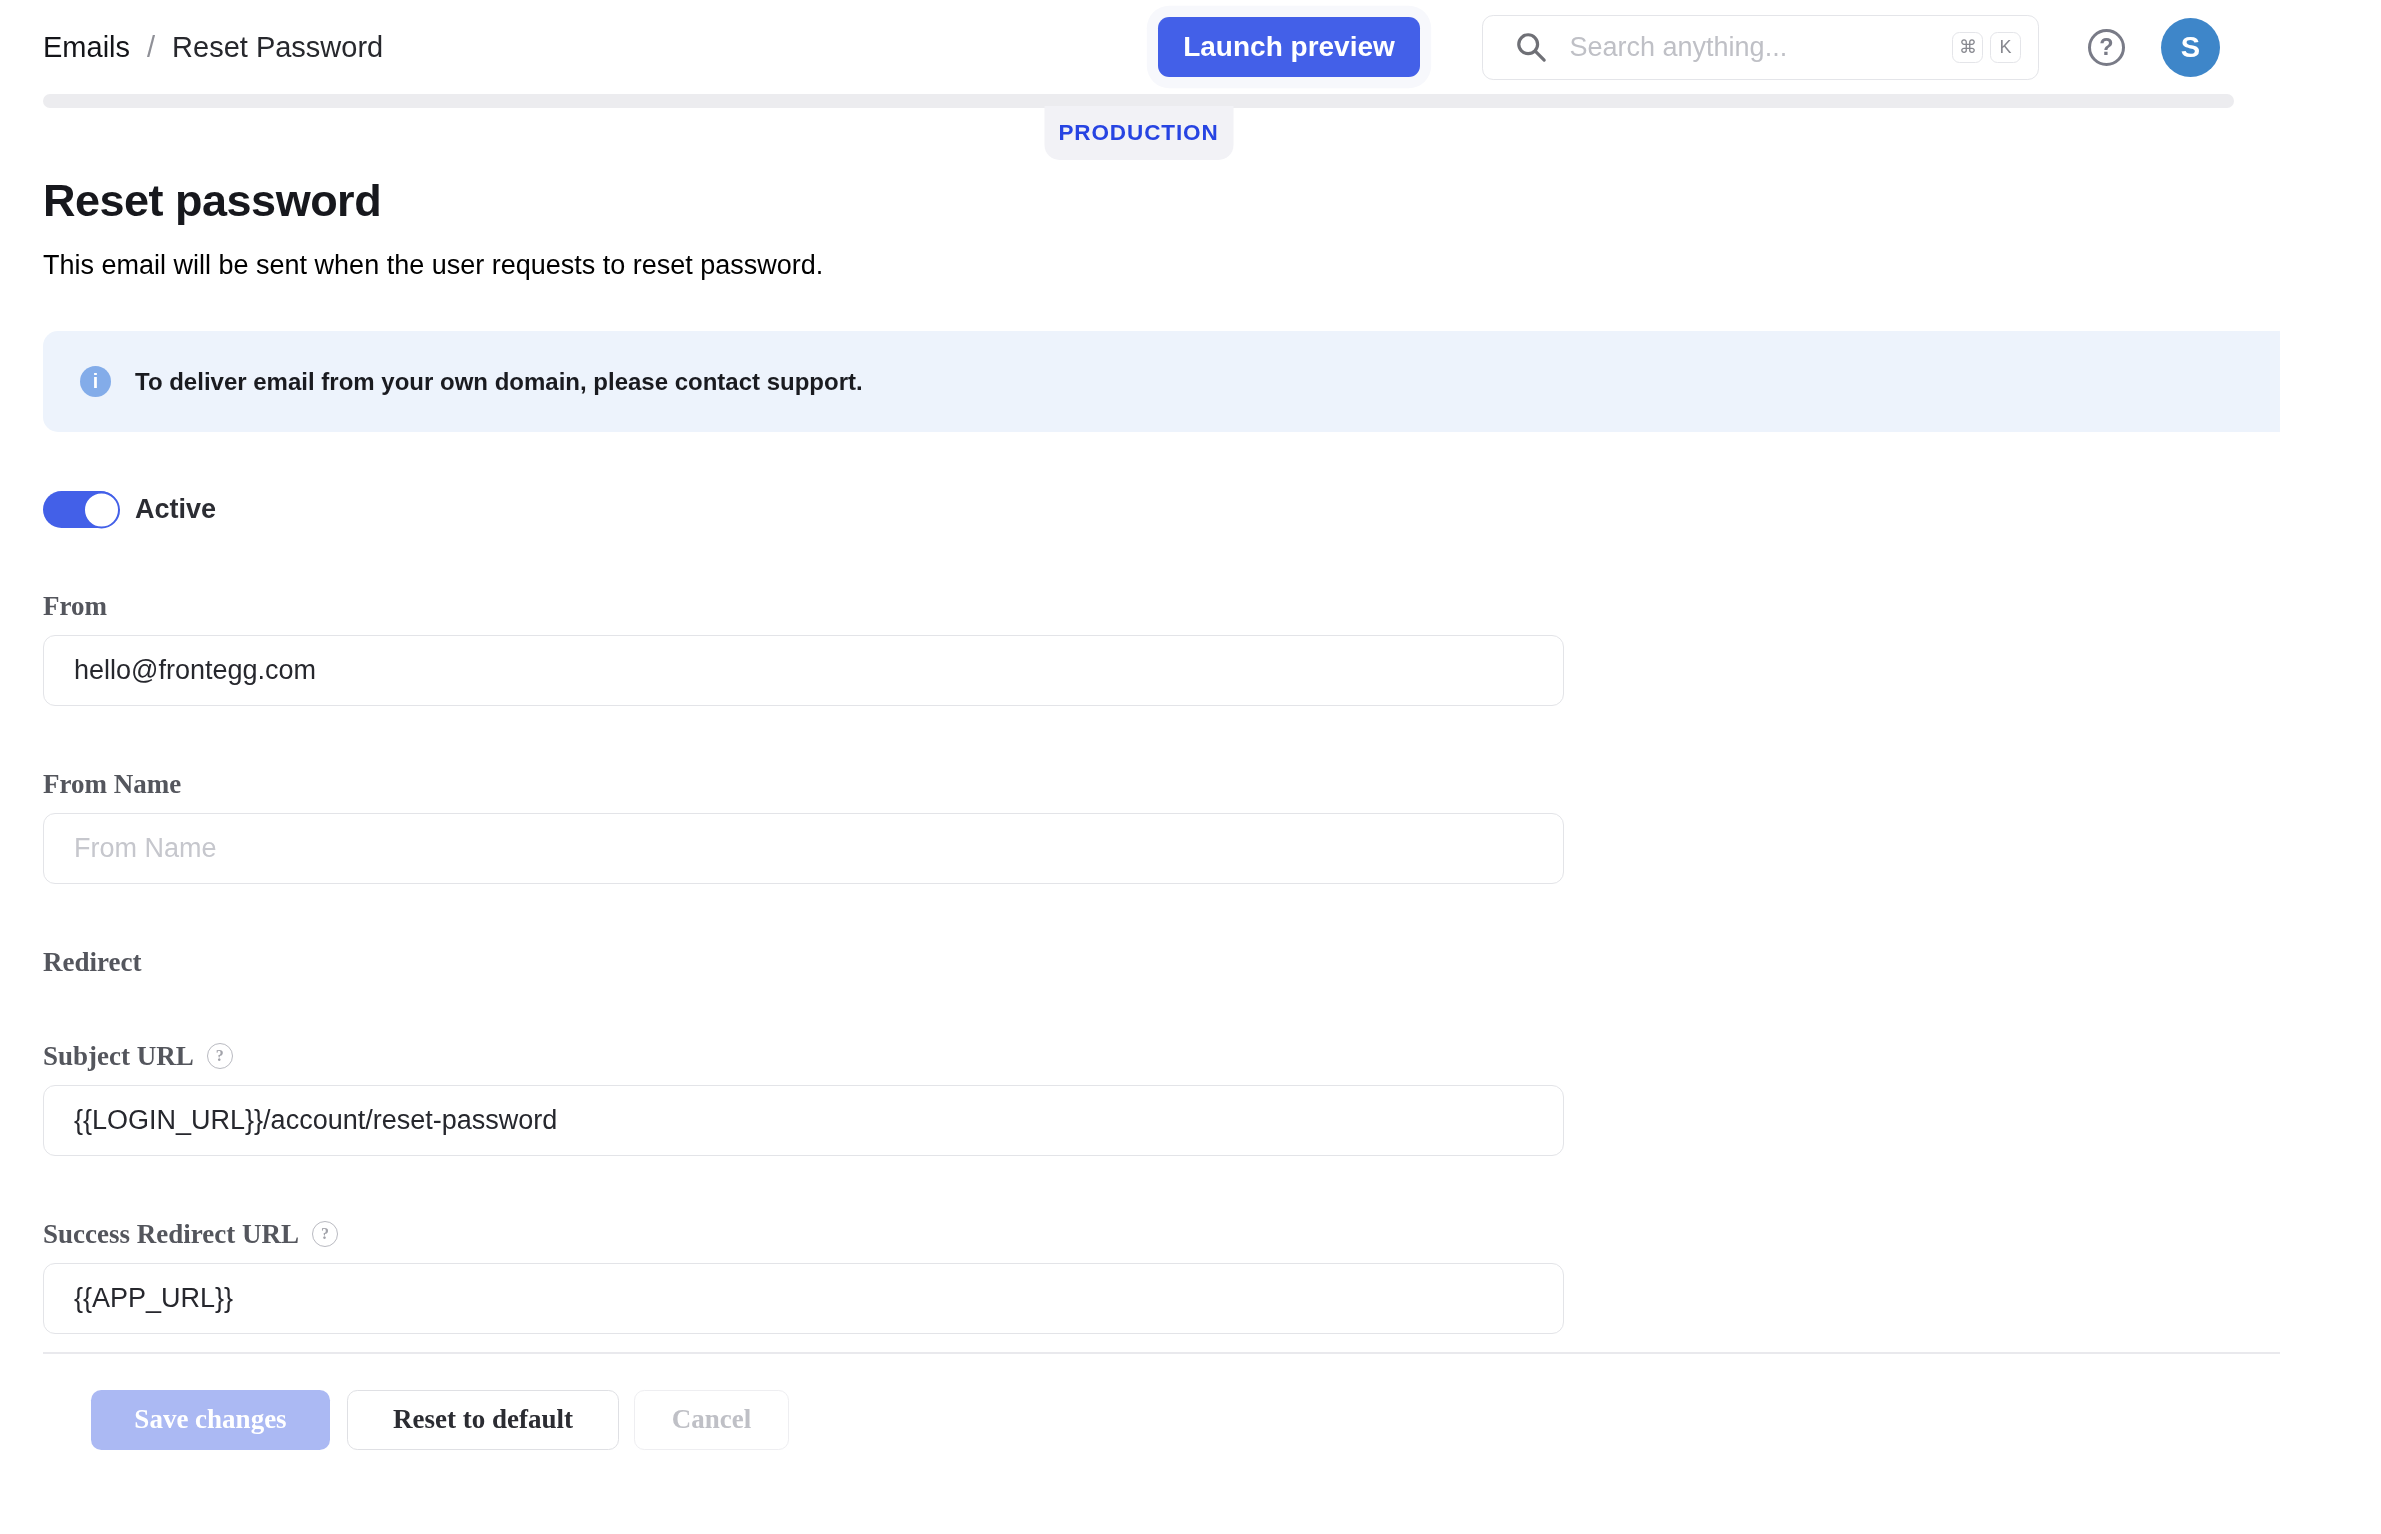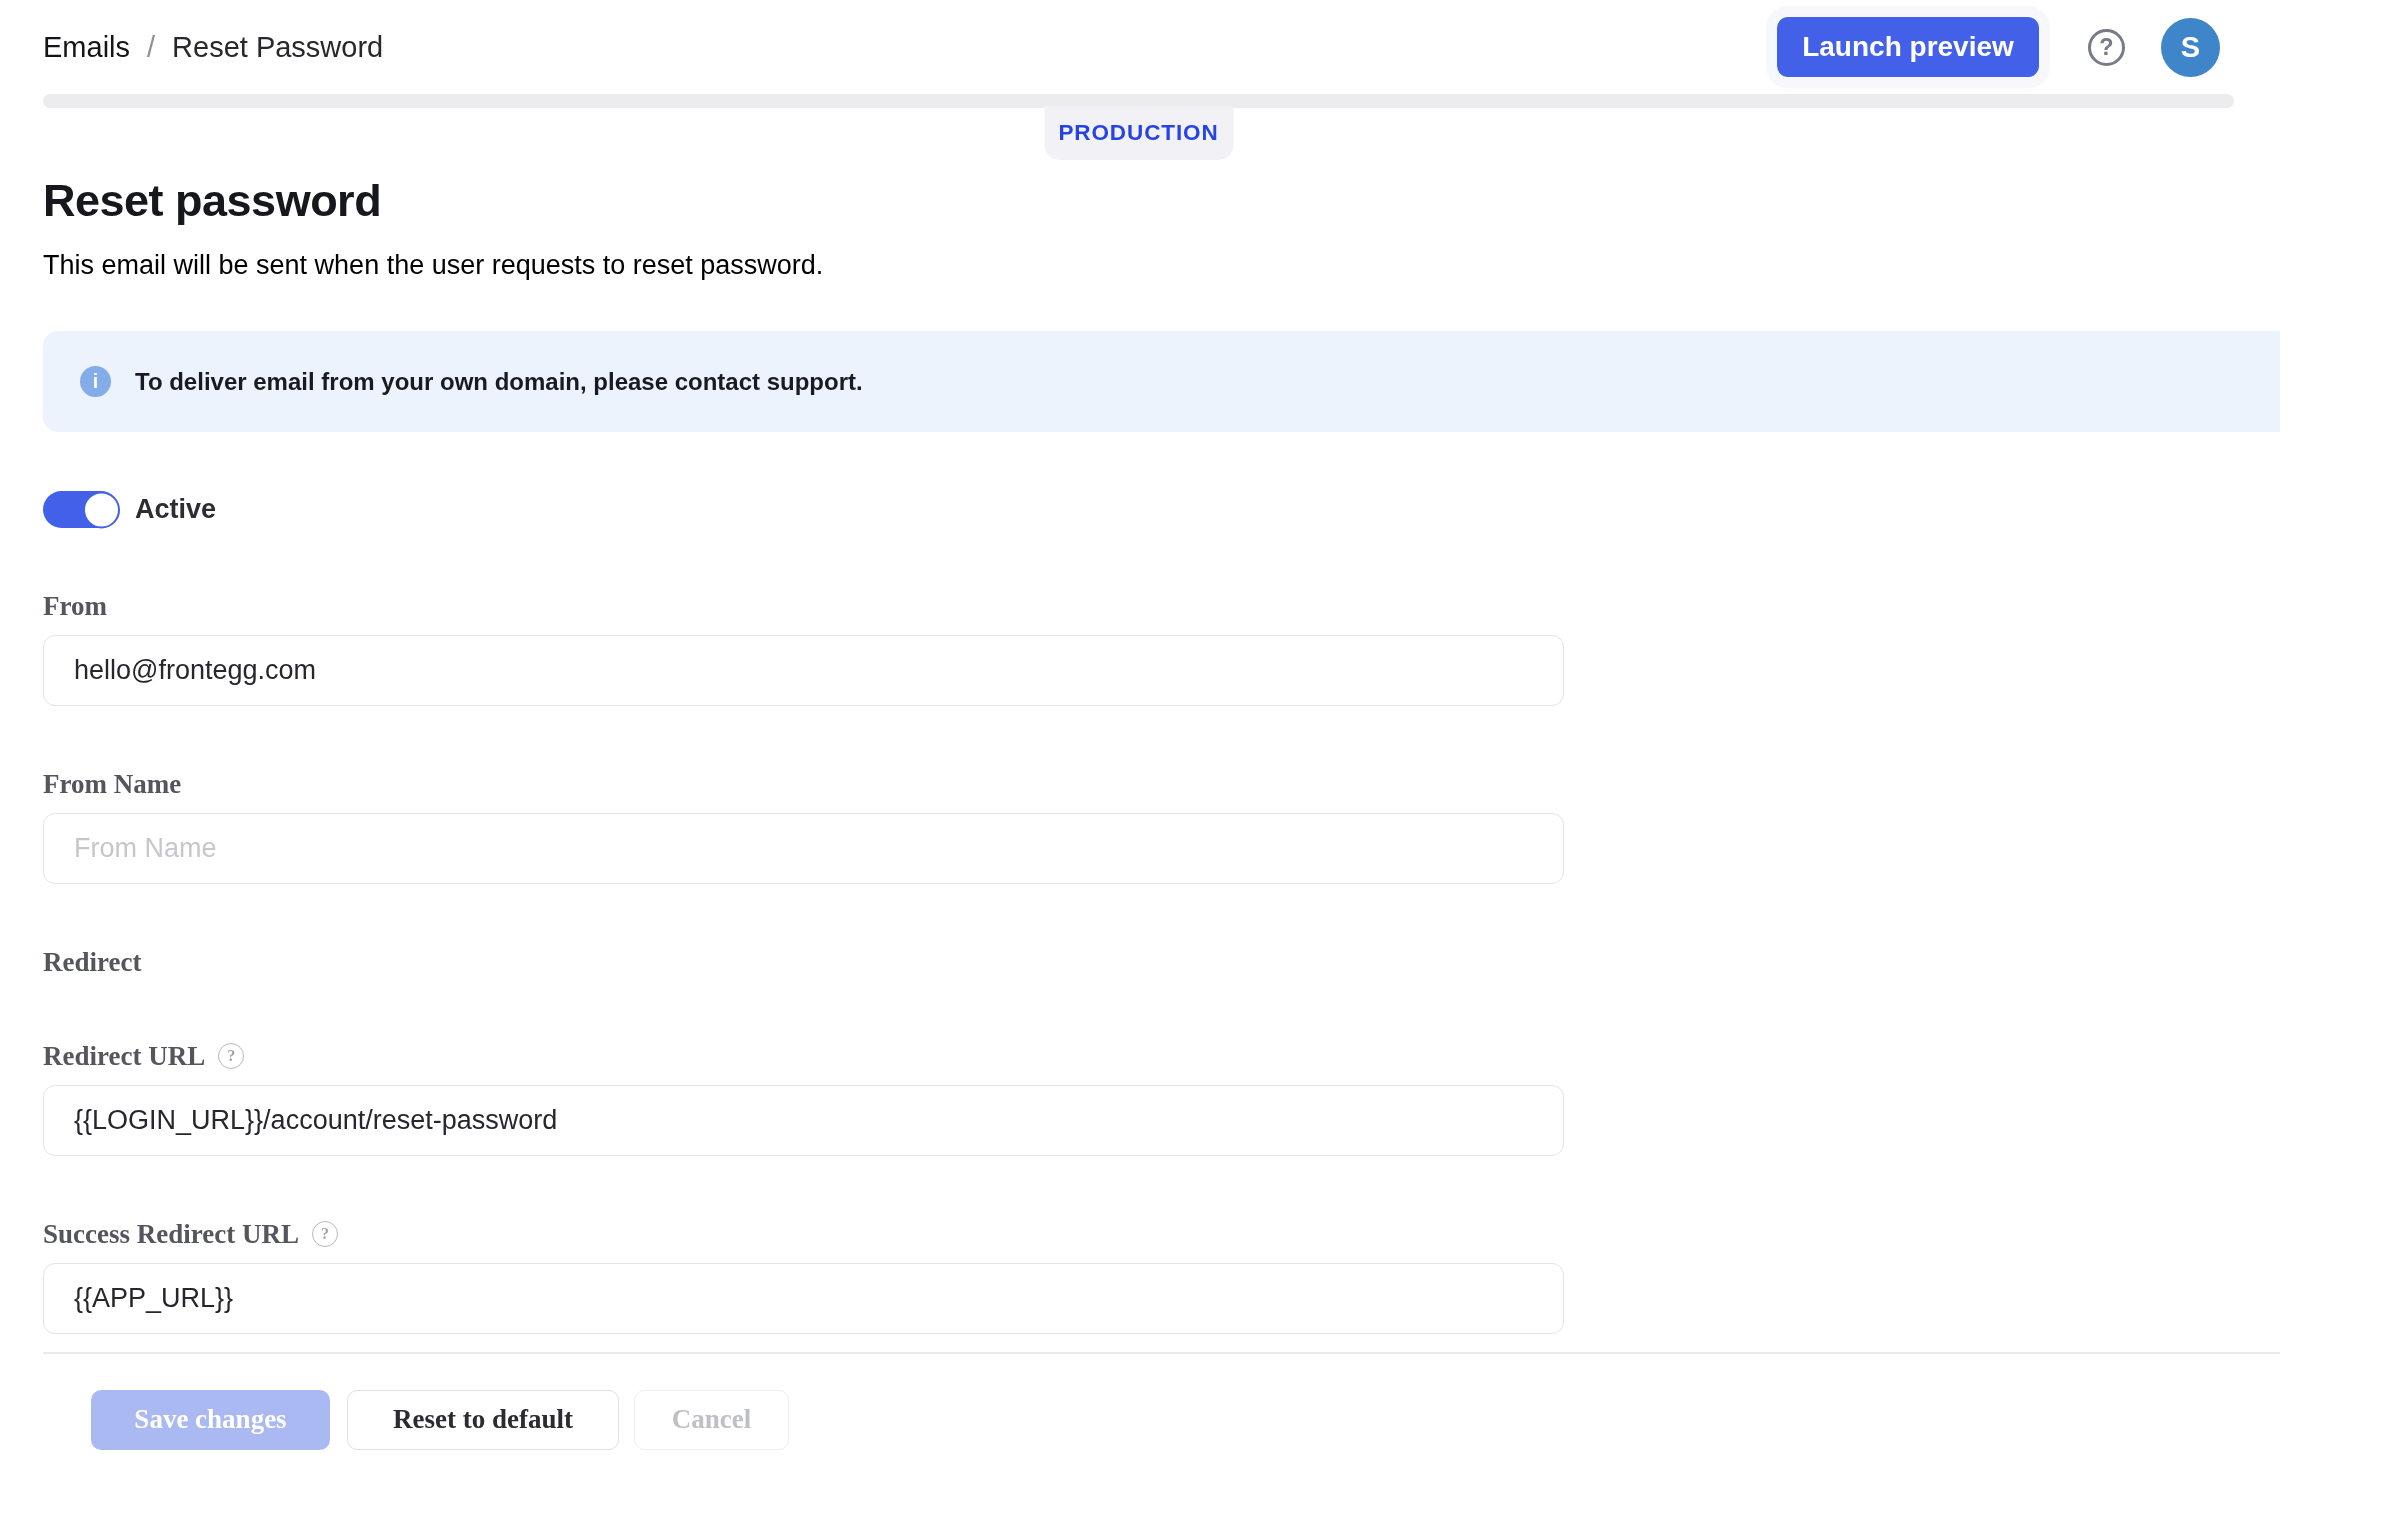--- a/index.html
+++ b/index.html
@@ -100,20 +100,29 @@
 <div class="page">
 
   <div class="header">
     <div class="breadcrumb">
       <span class="crumb-root">Emails</span>
       <span class="crumb-sep">/</span>
       <span class="crumb-current">Reset Password</span>
     </div>
     <div class="header-right">
       <button class="launch-btn">Launch preview</button>
+      <div class="search">
+        <svg class="search-icon" viewBox="0 0 34 34">
+          <circle cx="14" cy="14" r="10" fill="none" stroke="#6f7076" stroke-width="3.4"></circle>
+          <line x1="21.5" y1="21.5" x2="31" y2="31" stroke="#6f7076" stroke-width="3.4" stroke-linecap="round"></line>
+        </svg>
+        <span class="search-placeholder">Search anything...</span>
+        <span class="kbd">⌘</span>
+        <span class="kbd">K</span>
+      </div>
       <button class="help-btn">?</button>
       <div class="avatar">S</div>
     </div>
   </div>
 
   <div class="env-strip">
     <div class="env-badge">PRODUCTION</div>
   </div>
 
   <div class="content">
@@ -147,21 +156,21 @@
     </div>
 
     <div class="field-group">
       <div class="label-row">
         <span class="flabel">Redirect</span>
       </div>
     </div>
 
     <div class="field-group">
       <div class="label-row">
-        <span class="flabel">Redirect URL</span>
+        <span class="flabel">Subject URL</span>
         <span class="label-help">?</span>
       </div>
       <input class="finput" type="text" value="{{LOGIN_URL}}/account/reset-password" style="">
     </div>
 
     <div class="field-group">
       <div class="label-row">
         <span class="flabel">Success Redirect URL</span>
         <span class="label-help">?</span>
       </div>

